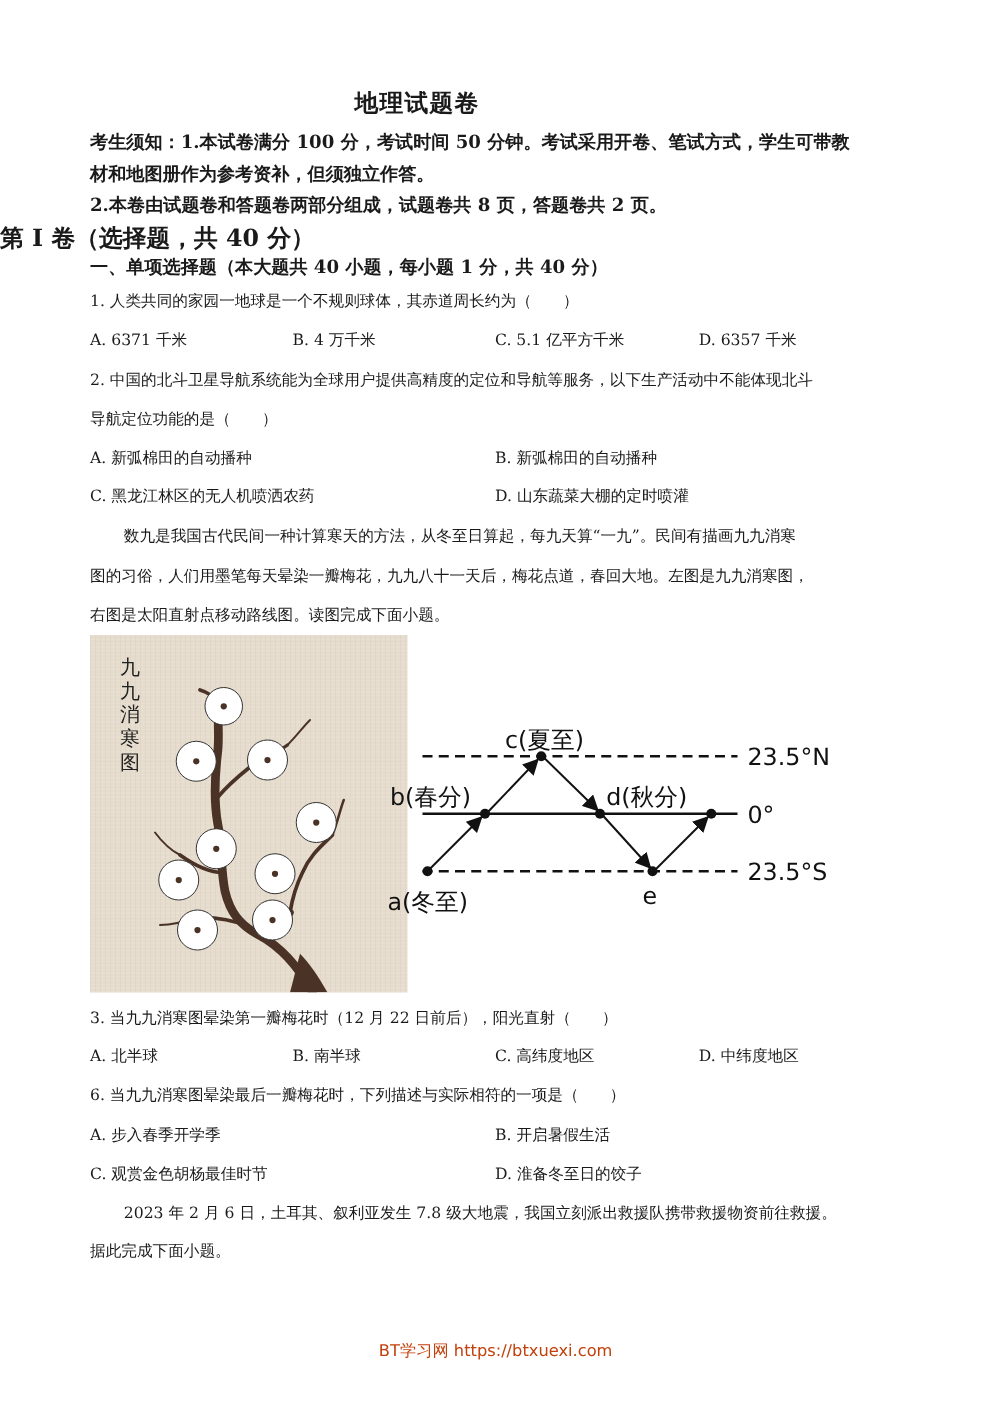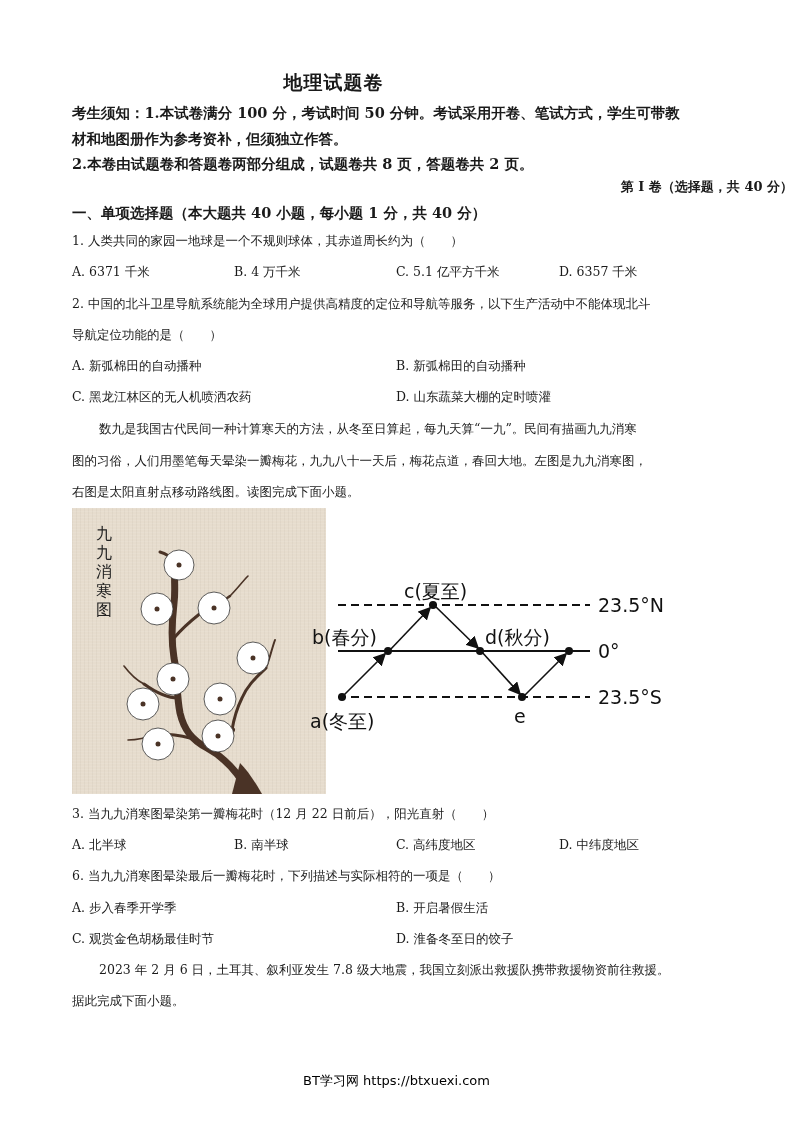--- a/index.html
+++ b/index.html
@@ -4,41 +4,41 @@
 <style>
   html, body { margin: 0; padding: 0; background: #ffffff; }
   body {
     width: 793px; height: 1122px; position: relative; overflow: hidden;
     font-family: "DejaVu Serif", "Liberation Serif", serif;
     color: #1a1a1a;
   }
   .abs { position: absolute; white-space: nowrap; }
   .title { left: 0; width: 667px; top: 70px; text-align: center; font-size: 19px; font-weight: bold; letter-spacing: 1px; }
   .notice { left: 72px; font-size: 14.5px; font-weight: bold; }
-  .section { left: 0; width: 793px; text-align: right; font-size: 13px; font-weight: bold; top: 178px; }
+  .section { left: 0; width: 793px; text-align: left; font-size: 19px; font-weight: bold; top: 178px; }
   .part { left: 72px; font-size: 14.5px; font-weight: bold; top: 204px; }
   .q { left: 72px; font-size: 12.5px; }
   .opt { font-size: 12.5px; }
   .para { left: 72px; font-size: 12.5px; }
   .figure-left {
     position: absolute; left: 72px; top: 508px; width: 254px; height: 286px;
     background: #e6dccd;
     background-image:
       repeating-linear-gradient(0deg, rgba(255,255,255,0.08) 0 1px, transparent 1px 3px),
       repeating-linear-gradient(90deg, rgba(120,110,100,0.06) 0 1px, transparent 1px 4px);
     overflow: hidden;
   }
   .vtitle {
     position: absolute; left: 22px; top: 16px; width: 20px;
     font-size: 16px; line-height: 19px; color: #222; text-align: center;
     white-space: normal; word-break: break-all;
   }
   .footer {
     left: 0; width: 793px; top: 1072px; text-align: center;
-    font-family: "DejaVu Sans", "Liberation Sans", sans-serif; font-size: 13px; color: #000000;
+    font-family: "DejaVu Sans", "Liberation Sans", sans-serif; font-size: 13px; color: #c2410c;
   }
 </style>
 </head>
 <body>
 
 <div class="abs title">地理试题卷</div>
 
 <div class="abs notice" style="top:104px">考生须知：1.本试卷满分 100 分，考试时间 50 分钟。考试采用开卷、笔试方式，学生可带教</div>
 <div class="abs notice" style="top:130px">材和地图册作为参考资补，但须独立作答。</div>
 <div class="abs notice" style="top:155px">2.本卷由试题卷和答题卷两部分组成，试题卷共 8 页，答题卷共 2 页。</div>

